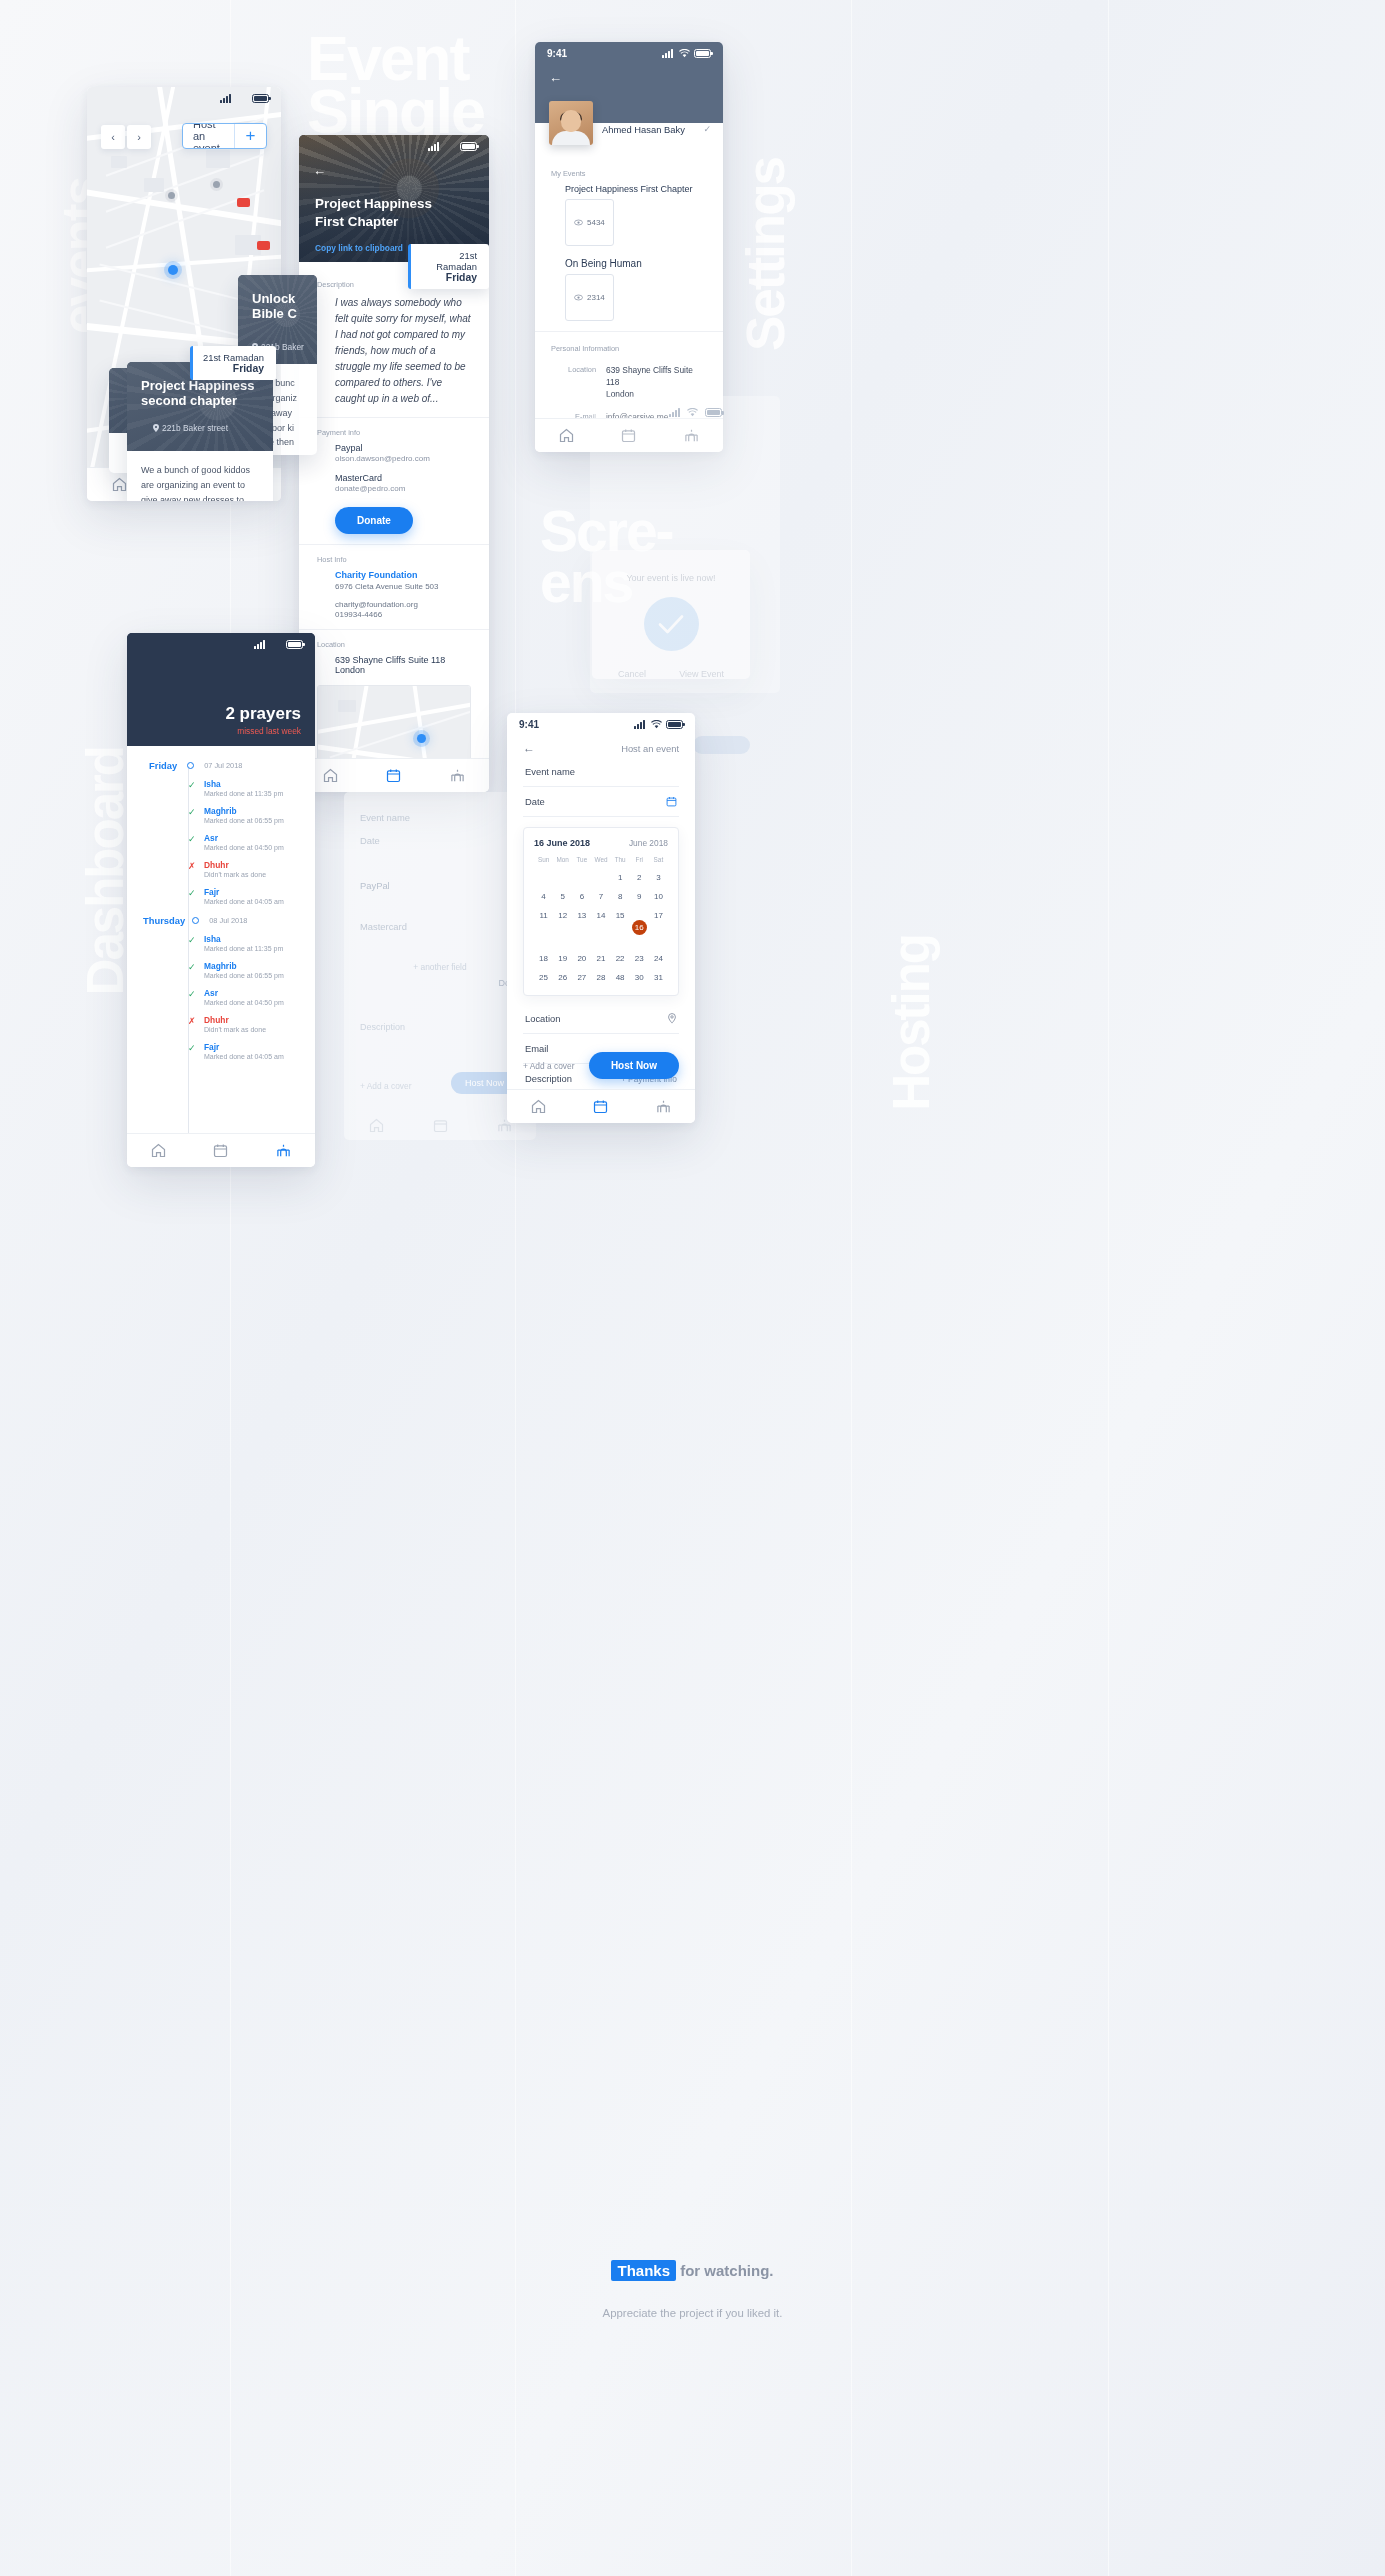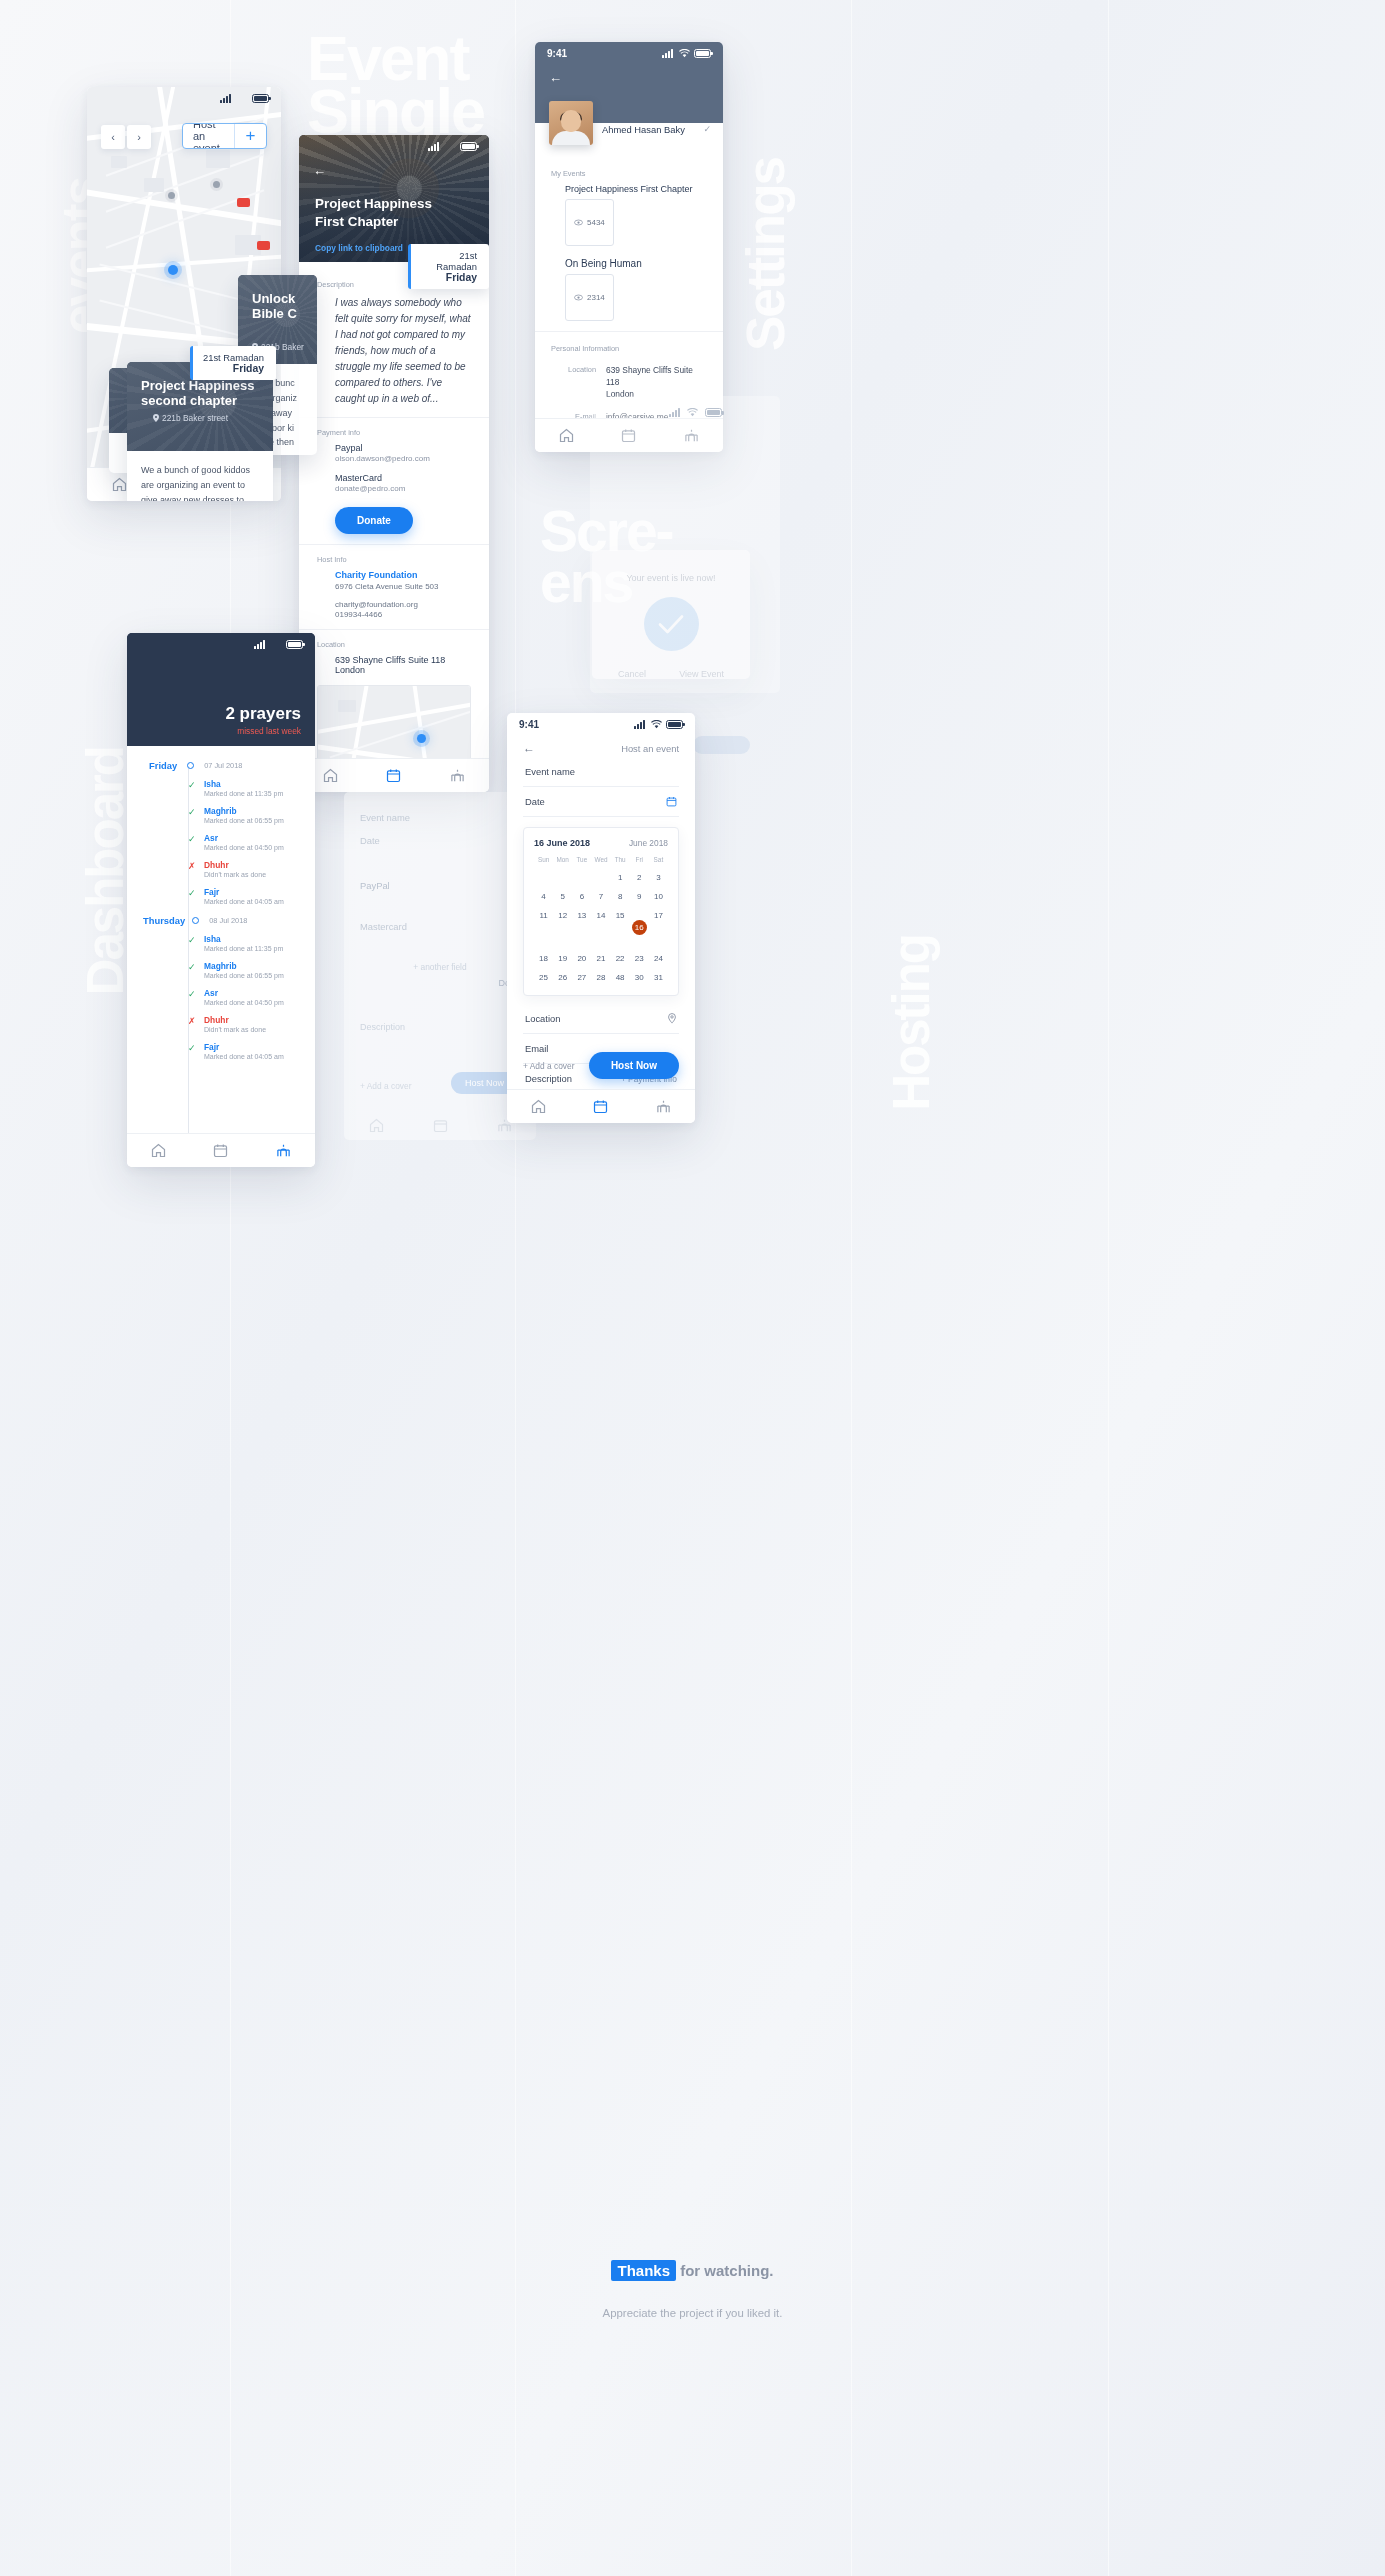--- a/index.html
+++ b/index.html
@@ -279,21 +279,21 @@
     <div class="ecard" style="left:22px; top:281px; width:69px; height:105px; z-index:3;">
       <div class="hero" style="height:65px;"></div>
       <div class="body" style="padding:8px;">
           <div style="font-size:8px;color:#4a5568;">&nbsp;</div>
         </div>
     </div>
 
     <div class="ecard" style="left:40px; top:275px; width:146px; height:180px; z-index:5;">
       <div class="hero" style="height:89px;">
         <div class="t" style="top:16px; font-size:13px;">Project Happiness second chapter</div>
-        <div class="loc" style="bottom:28px;padding-left:12px;">
+        <div class="loc" style="bottom:18px;padding-left:12px;">
           <svg width="6" height="8" viewBox="0 0 6 8">
               <path d="M3 0a3 3 0 0 0-3 3c0 2.2 3 5 3 5s3-2.8 3-5a3 3 0 0 0-3-3Zm0 4.1A1.1 1.1 0 1 1 3 1.9a1.1 1.1 0 0 1 0 2.2Z" fill="#d3dae6"></path>
             </svg>
           <span>221b Baker street</span>
         </div>
       </div>
       <div class="body">
         <div class="desc">We a bunch of good kiddos are organizing an event to give away new dresses to the poor kiddos and trying to make them happy...</div>
 
       </div>

